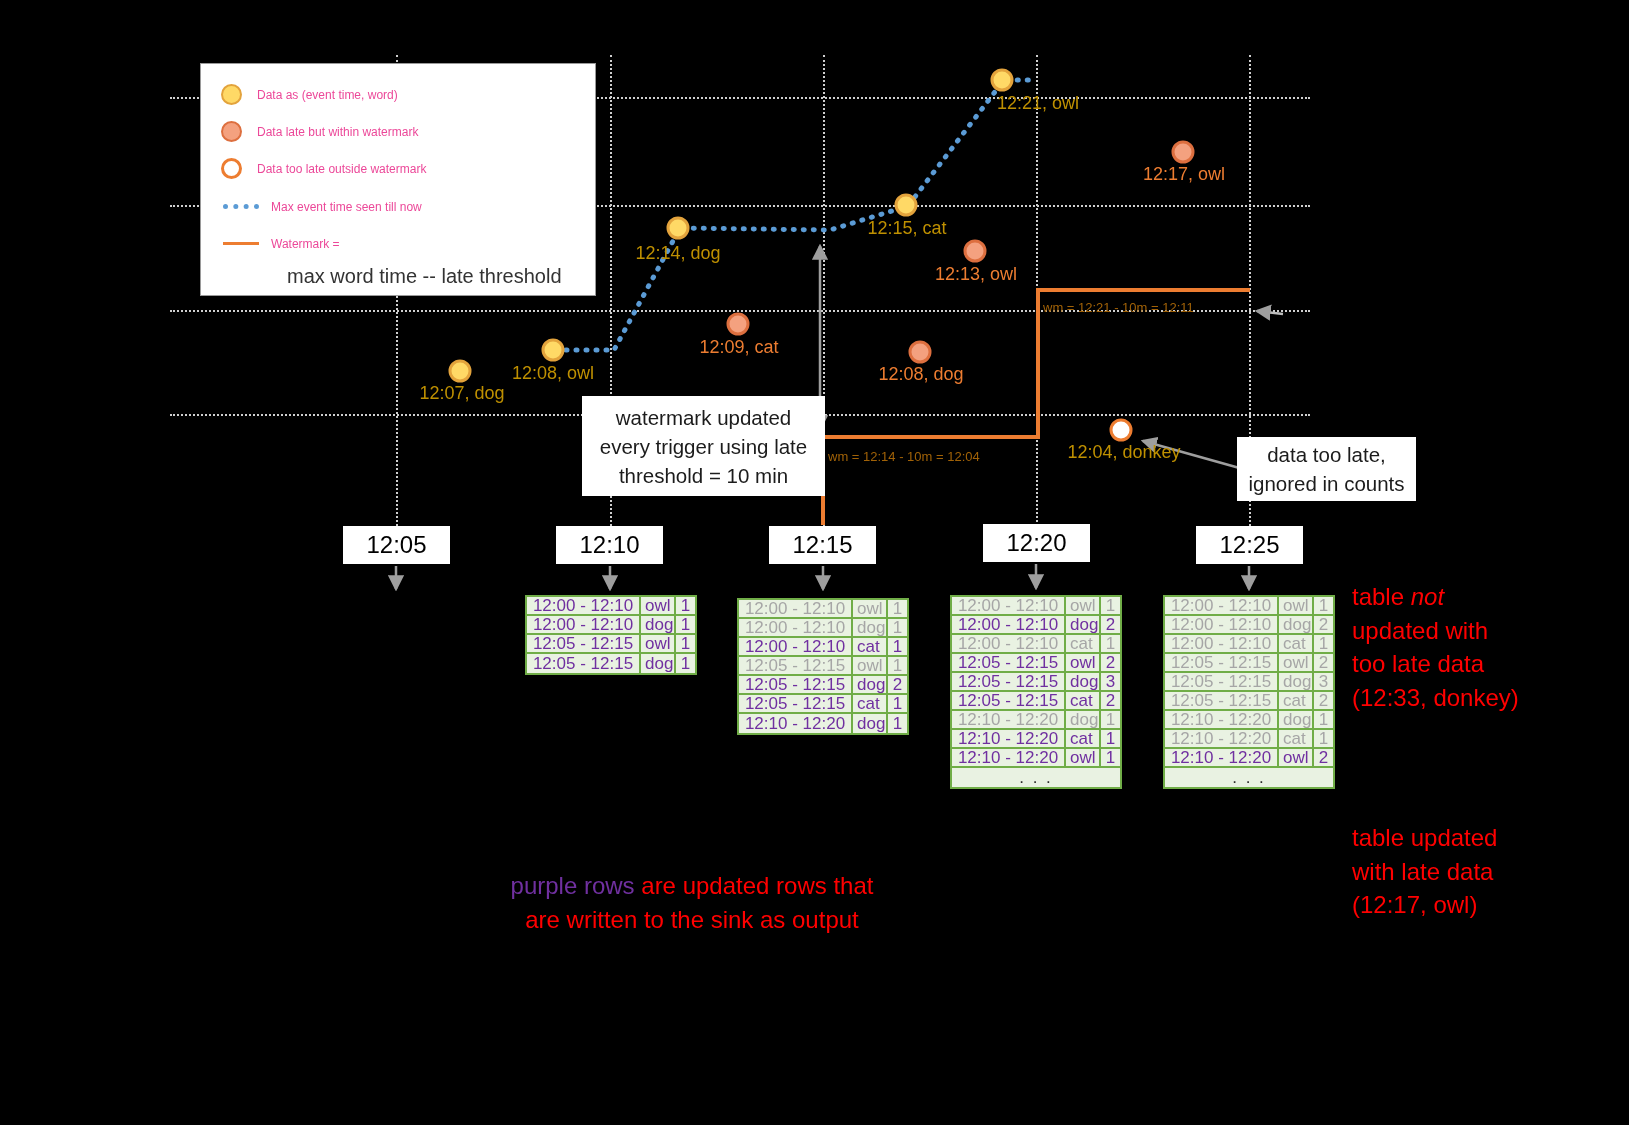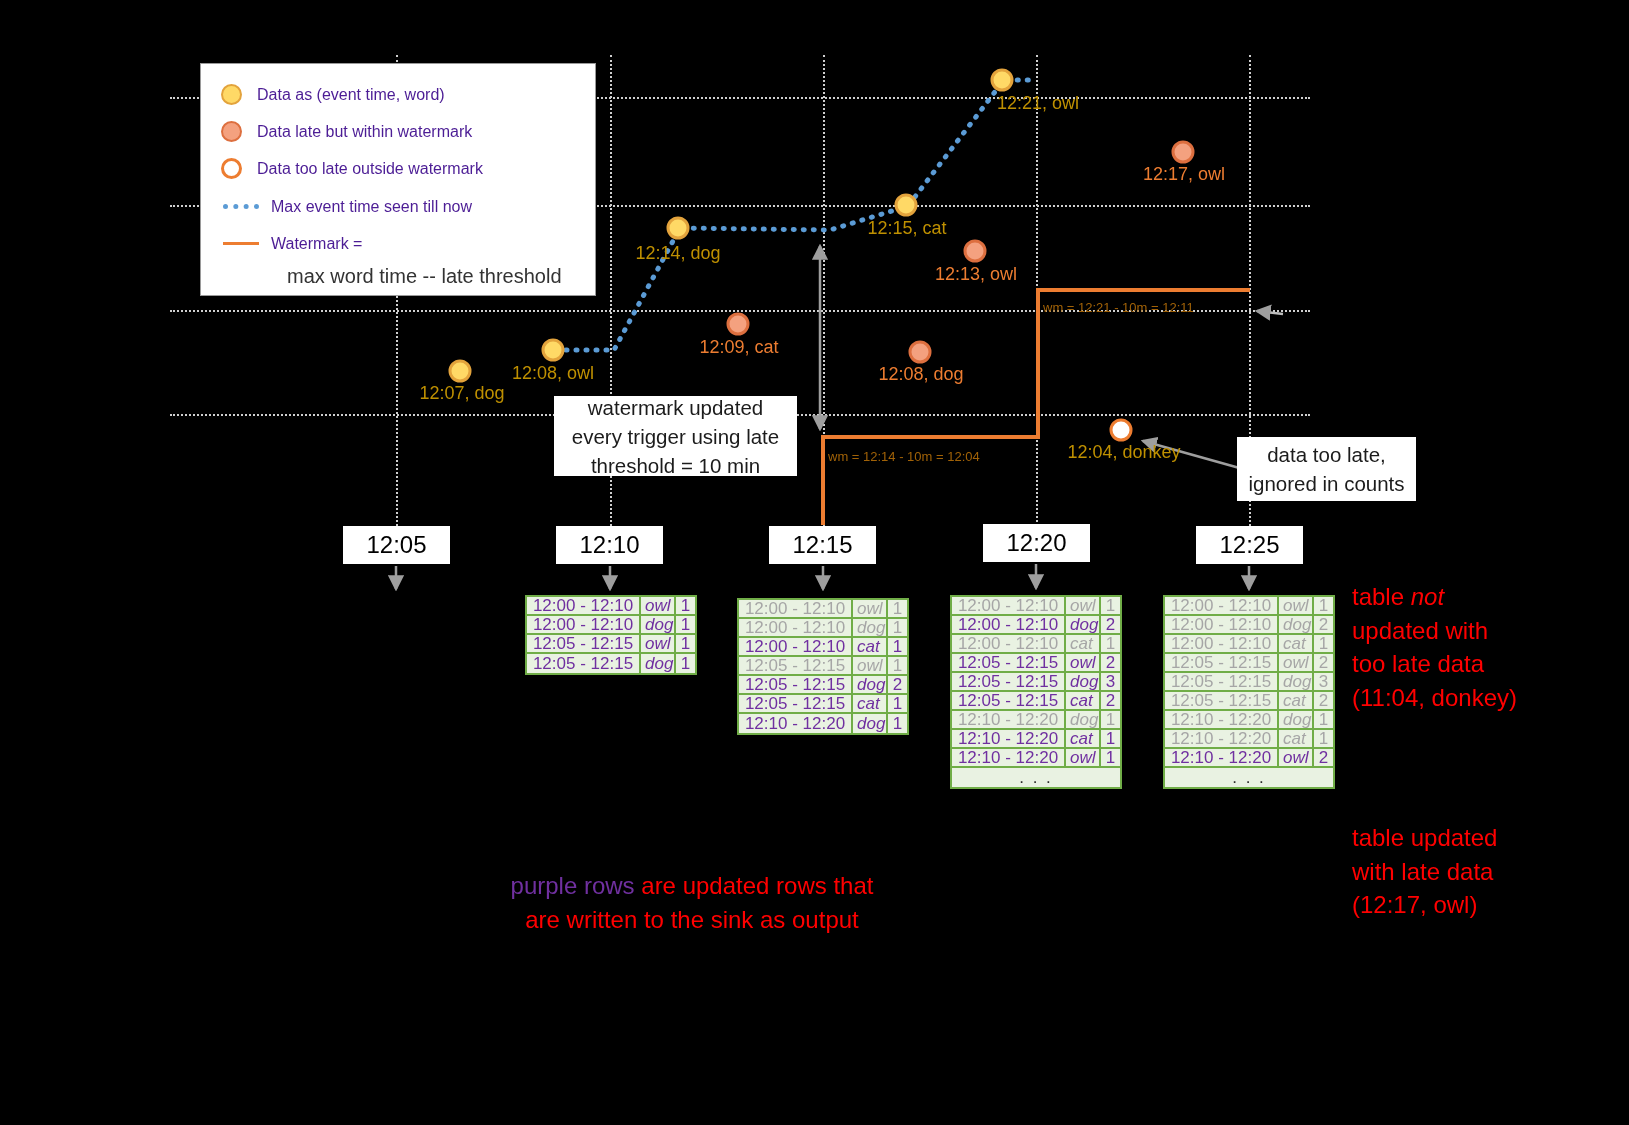--- a/index.html
+++ b/index.html
@@ -30,36 +30,36 @@
   .legend { position:absolute; left:200px; top:63px; width:396px; height:233px; background:#fff; border:1px solid #9a9a9a; padding:17px 10px 0 20px; }
   .lg-row { display:flex; align-items:center; height:27px; margin-bottom:10px; }
   .lg-dot { width:21px; height:21px; border-radius:50%; margin-right:15px; flex:0 0 auto; }
   .lg-dot.yellow { background:#FFD966; border:2.5px solid #E3A33C; }
   .lg-dot.salmon { background:#F4A17F; border:2.5px solid #DD6F3F; }
   .lg-dot.open   { background:#fff;    border:3px solid #ED7D31; }
   .lg-line { width:36px; height:0; margin-right:12px; margin-left:2px; flex:0 0 auto; }
   .lg-line.blue   { border-top:5px dotted #5B9BD5; }
   .lg-line.orange { border-top:3.5px solid #ED7D31; }
   .lg-gap { margin-top:11px; }
-  .lg-text { font-size:16px; color:#4c1d95; white-space:nowrap; }
+  .lg-text { font-size:12px; color:#ec4899; white-space:nowrap; }
   .lg-sub  { font-size:20px; color:#333; margin:-2px 0 0 66px; white-space:nowrap; }
 
   
   .callout { position:absolute; background:#fff; color:#1c1c1c; font-size:20.5px; line-height:29px; text-align:center; display:flex; align-items:center; justify-content:center; padding:6px 8px; }
 
   
   .trigger { position:absolute; top:526px; width:107px; height:38px; background:#fff; color:#000; font-size:24px; display:flex; align-items:center; justify-content:center; }
 
   
   .gtable { position:absolute; width:172px; background:#70AD47; border:2.5px solid #70AD47; }
   .trow { display:flex; background:#E9F2E2; border-bottom:2px solid #70AD47; height:19px; }
   .trow:last-child { border-bottom:none; }
   .tcell { display:flex; align-items:center; font-size:17px; white-space:nowrap; }
   .tcell.c0 { width:114px; justify-content:center; border-right:2px solid #70AD47; }
-  .tcell.c1 { width:35px; padding-left:4px; border-right:2px solid #70AD47;font-style:italic; }
+  .tcell.c1 { width:35px; padding-left:4px; border-right:2px solid #70AD47; }
   .tcell.c2 { flex:1; justify-content:center; }
   .trow.updated .tcell { color:#7030A0; }
   .trow.old .tcell { color:#A6A6A6; }
   .trow.dots { justify-content:center; align-items:center; color:#2b2b2b; font-size:17px; letter-spacing:2px; }
 
   
   .note { position:absolute; color:#FF0000; font-size:24px; line-height:33.5px; }
   .note .hl { color:#7030A0; }
   .note .it { font-style:italic; }
   .note.center { text-align:center; }
@@ -148,21 +148,21 @@
       <span class="lg-line blue"></span>
       <span class="lg-text">Max event time seen till now</span>
     </div>
     <div class="lg-row">
       <span class="lg-line orange"></span>
       <span class="lg-text">Watermark =</span>
     </div>
     <div class="lg-sub">max word time -- late threshold</div>
   </div>
 
-  <div class="callout" style="left:554px; top:396px; width:243px; height:80px">watermark updated every trigger using late threshold = 10 min</div>
+  <div class="callout" style="left:582px; top:396px; width:243px; height:100px">watermark updated every trigger using late threshold = 10 min</div>
   <div class="callout" style="left:1237px; top:437px; width:179px; height:64px">data too late, ignored in counts</div>
 
   <div class="trigger" style="left:343px">12:05</div>
   <div class="trigger" style="left:556px">12:10</div>
   <div class="trigger" style="left:769px">12:15</div>
   <div class="trigger" style="left:983px; top:524px">12:20</div>
   <div class="trigger" style="left:1196px">12:25</div>
 
   <div class="gtable" style="left:525px;  top:595px">
       <div class="trow updated">
@@ -326,21 +326,21 @@
     </div>
     <div>are written to the sink as output</div>
   </div>
 
   <div class="note" style="left:1352px; top:580px">
     <div>
       <span>table </span><span class="it">not</span>
     </div>
     <div>updated with</div>
     <div>too late data</div>
-    <div>(11:04, donkey)</div>
+    <div>(12:33, donkey)</div>
   </div>
 
   <div class="note" style="left:1352px; top:821px">
     <div>table updated</div>
     <div>with late data</div>
     <div>(12:17, owl)</div>
   </div>
 
 </div>
 

